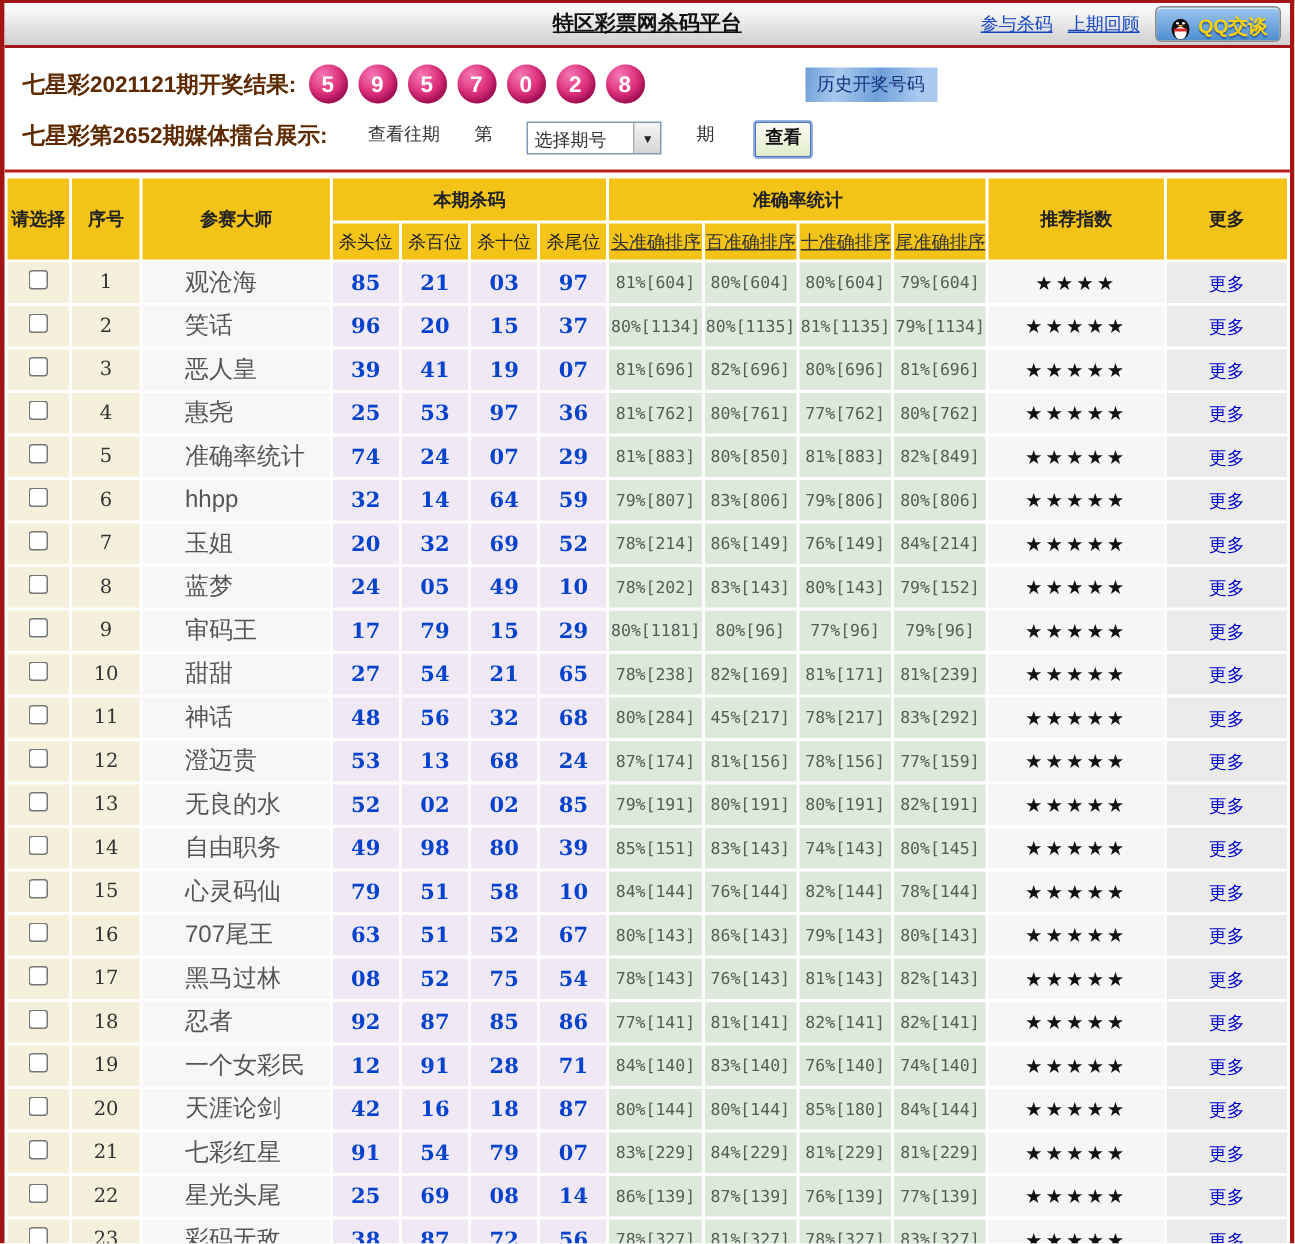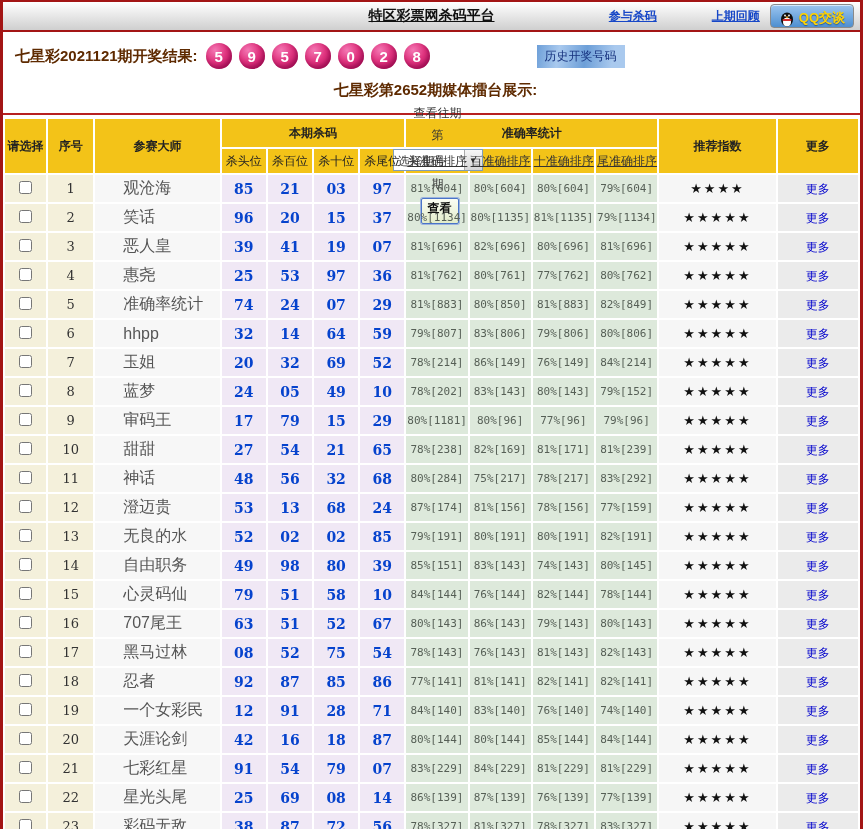--- a/index.html
+++ b/index.html
@@ -4,34 +4,34 @@
 <style>
   html,body{margin:0;padding:0;background:#fff;font-family:"Liberation Sans",sans-serif;}
   .page{position:relative;width:863px;height:829px;box-sizing:border-box;
         border-left:3px solid #A31515;border-right:3px solid #A31515;border-top:2px solid #A31515;
         overflow:hidden;background:#fff;}
   
   .topbar{position:relative;height:28px;background:linear-gradient(#ffffff,#cfcfcf);
           border-bottom:2px solid #A31515;display:flex;align-items:center;}
   .topbar-title{position:absolute;left:0;right:0;text-align:center;font-size:14px;font-weight:bold;color:#111;text-decoration:underline;}
   .topbar-right{position:absolute;right:6px;top:2px;display:flex;align-items:center;gap:10px;}
-  .toplink{font-size:12px;font-weight:bold;color:#1747c7;text-decoration:underline;cursor:pointer;white-space:nowrap;margin-left:45px;}
+  .toplink{font-size:12px;font-weight:normal;color:#1747c7;text-decoration:underline;cursor:pointer;white-space:nowrap;}
   .qq-btn{display:flex;align-items:flex-end;gap:4px;height:22px;padding:0 8px;border:1px solid #8a8a8a;border-radius:4px;
           background:linear-gradient(#9cc6f0,#4e8fd0);box-shadow:inset 0 1px 0 #d6eaff;cursor:pointer;}
   .qq-btn span{font-size:13px;font-weight:bold;color:#ffd200;text-shadow:0 1px 1px #2a5a96;}
   
   .result-row{display:flex;align-items:center;padding:9px 0 4px 12px;height:30px;}
   .result-label{font-size:15px;font-weight:bold;color:#5e2a00;margin-right:8px;white-space:nowrap;}
   .ball{width:26px;height:26px;border-radius:50%;margin-right:7px;display:flex;align-items:center;justify-content:center;
         background:radial-gradient(circle at 35% 28%,#f478b4 0%,#e0347f 45%,#c01063 100%);
         color:#fff;font-weight:bold;font-size:15px;box-shadow:inset -2px -3px 4px rgba(120,0,60,.55);}
   .history-btn{margin-left:100px;padding:3px 8px;font-size:12px;color:#16327e;cursor:pointer;border:none;
         background:linear-gradient(100deg,#6d9fd8 0%,#a9c9ee 25%,#6d9fd8 55%,#a9c9ee 85%);}
   
-  .media-row{display:flex;align-items:center;padding:6px 0 6px 12px;height:24px;gap:5px;flex-direction:column;}
+  .media-row{display:flex;padding:6px 0 6px 12px;height:24px;gap:23px;}
   .media-label{font-size:15px;font-weight:bold;color:#5e2a00;margin-right:4px;white-space:nowrap;}
   .media-small{font-size:12px;color:#333;}
   .select-box{display:flex;align-items:stretch;width:88px;height:20px;border:1px solid #7f9db9;background:#fff;cursor:pointer;}
   .select-text{flex:1;font-size:12px;color:#333;padding:3px 0 0 4px;overflow:hidden;white-space:nowrap;}
   .select-arrow{width:17px;border-left:1px solid #aaa;background:linear-gradient(#f6f6f6,#d5d5d5);
         display:flex;align-items:center;justify-content:center;font-size:8px;color:#222;}
   .view-btn{margin-left:4px;padding:1px 6px 6px 6px;font-size:12px;font-weight:bold;color:#111;cursor:pointer;
         border:1px solid #4a74c8;border-radius:2px;background:linear-gradient(#fbfdf4,#e2ecca);box-shadow:0 0 0 1px #9db4dd;}
   
   .red-divider{border-top:2px solid #b72121;margin-top:2px;}
@@ -295,21 +295,21 @@
         </tr>
         <tr>
           <td class="cell-select"><input type="checkbox" style=""></td>
           <td class="cell-no">11</td>
           <td class="cell-name">神话</td>
           <td class="cell-kill">48</td>
           <td class="cell-kill">56</td>
           <td class="cell-kill">32</td>
           <td class="cell-kill">68</td>
           <td class="cell-acc">80%[284]</td>
-          <td class="cell-acc">75%[217]</td>
+          <td class="cell-acc">45%[217]</td>
           <td class="cell-acc">78%[217]</td>
           <td class="cell-acc">83%[292]</td>
           <td class="cell-stars">★★★★★</td>
           <td class="cell-more"><a>更多</a></td>
         </tr>
         <tr>
           <td class="cell-select"><input type="checkbox" style=""></td>
           <td class="cell-no">12</td>
           <td class="cell-name">澄迈贵</td>
           <td class="cell-kill">53</td>
@@ -431,21 +431,21 @@
         <tr>
           <td class="cell-select"><input type="checkbox" style=""></td>
           <td class="cell-no">20</td>
           <td class="cell-name">天涯论剑</td>
           <td class="cell-kill">42</td>
           <td class="cell-kill">16</td>
           <td class="cell-kill">18</td>
           <td class="cell-kill">87</td>
           <td class="cell-acc">80%[144]</td>
           <td class="cell-acc">80%[144]</td>
-          <td class="cell-acc">85%[144]</td>
+          <td class="cell-acc">85%[180]</td>
           <td class="cell-acc">84%[144]</td>
           <td class="cell-stars">★★★★★</td>
           <td class="cell-more"><a>更多</a></td>
         </tr>
         <tr>
           <td class="cell-select"><input type="checkbox" style=""></td>
           <td class="cell-no">21</td>
           <td class="cell-name">七彩红星</td>
           <td class="cell-kill">91</td>
           <td class="cell-kill">54</td>

